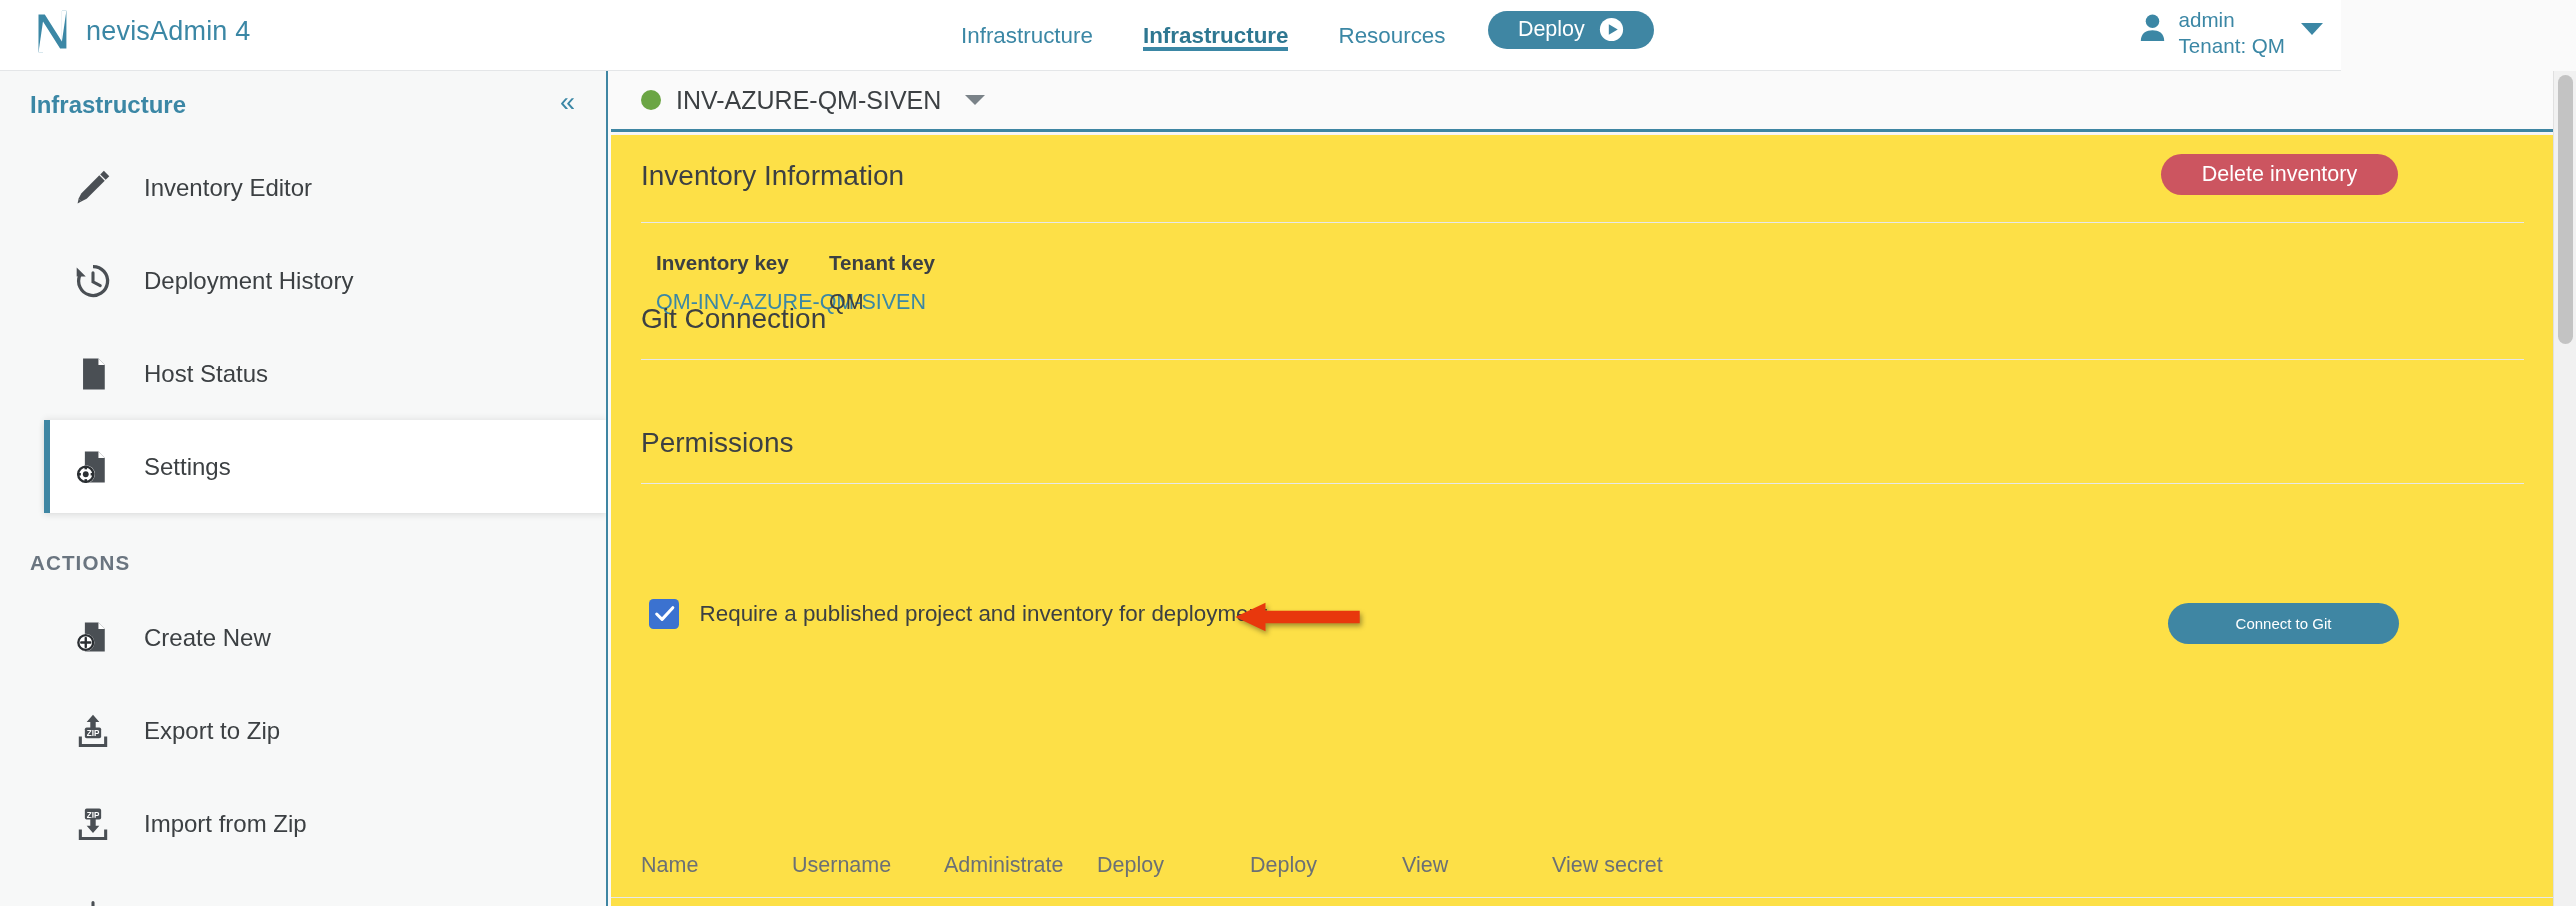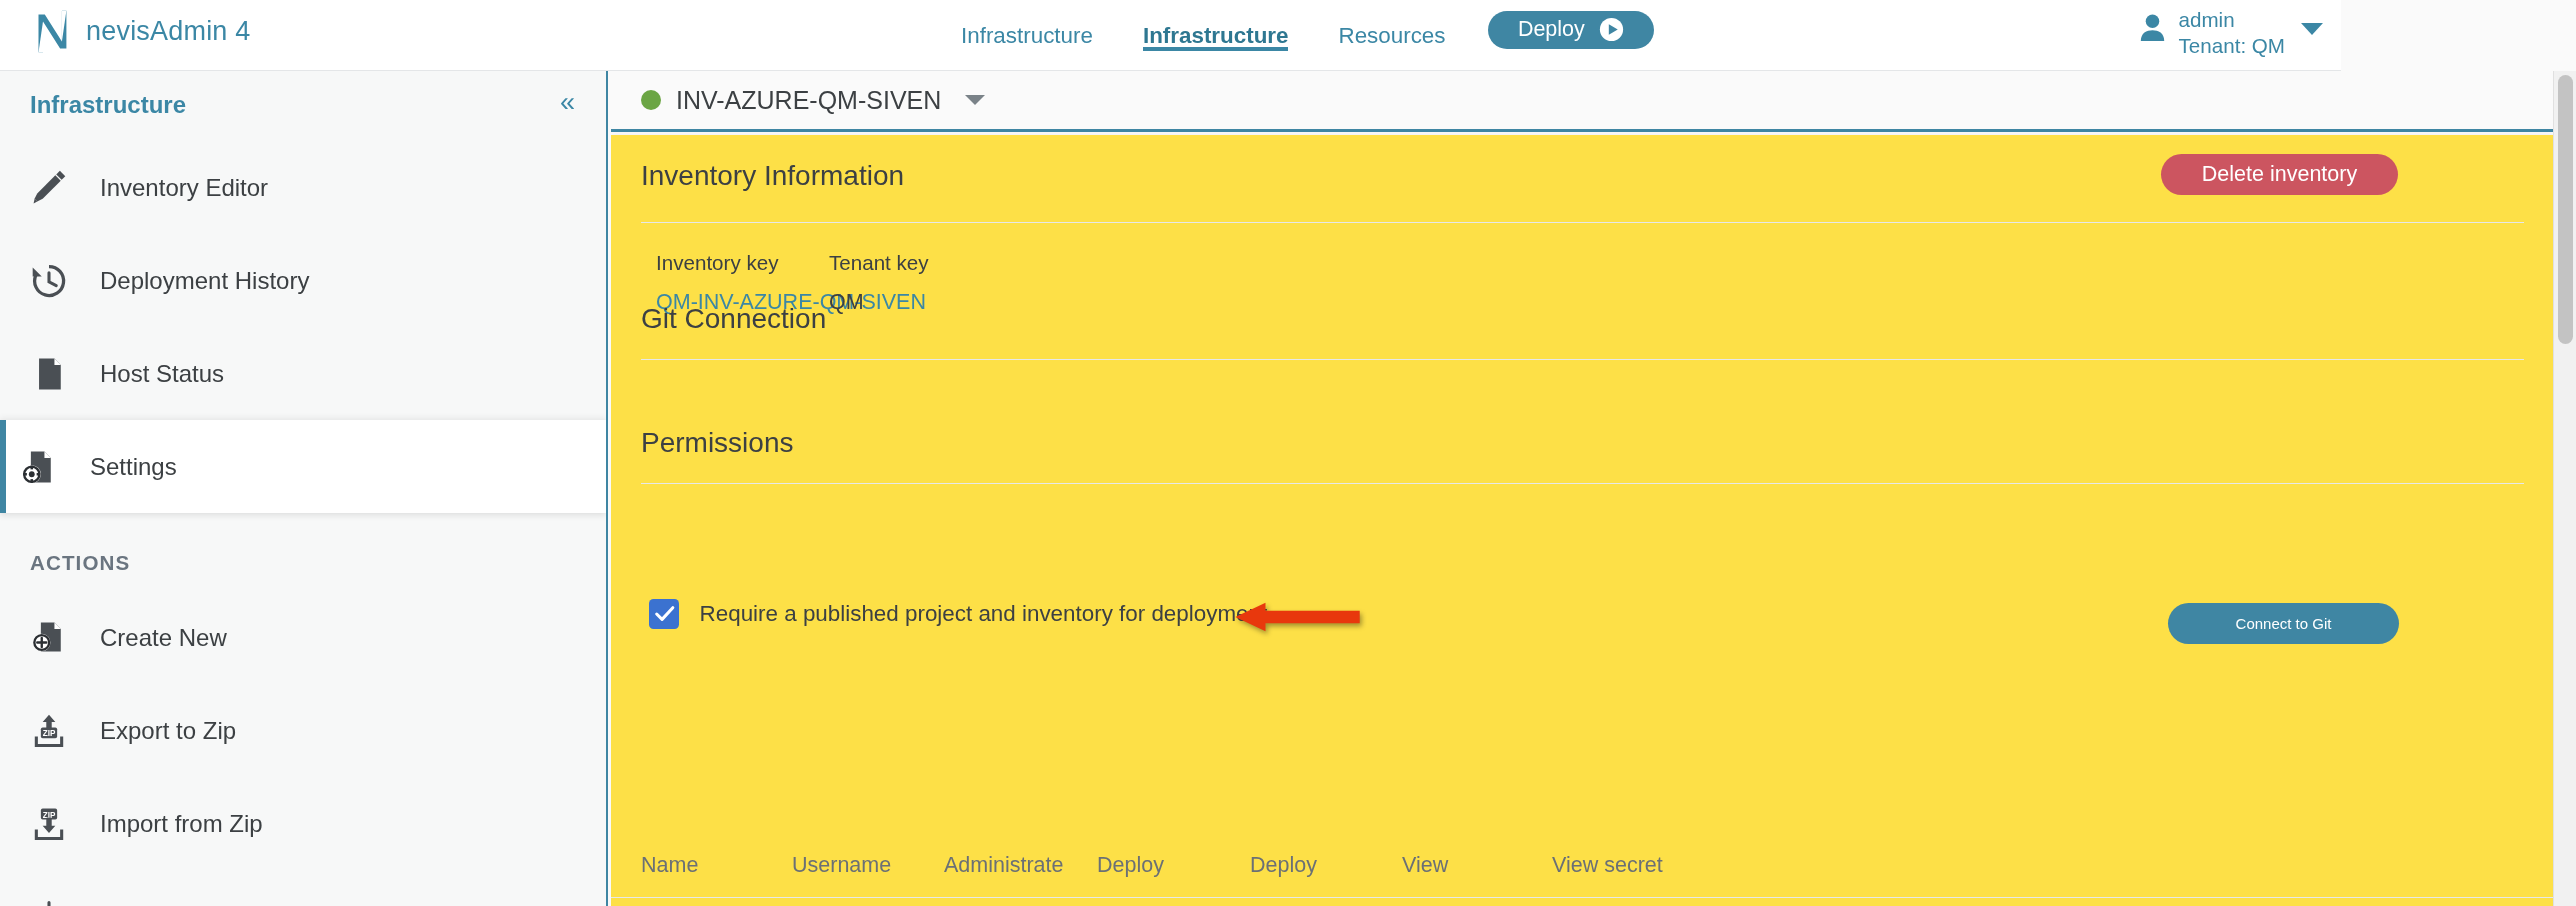--- a/index.html
+++ b/index.html
@@ -85,28 +85,28 @@
     position: absolute; left: 30px; top: 20px;
     font-size: 24px; font-weight: bold; color: #3b87a5;
   }
   #collapse-btn {
     position: absolute; right: 31px; top: 18px;
     font-size: 27px; color: #3b87a5; cursor: pointer; line-height: 1;
   }
   .navitem {
     position: relative;
     height: 93px; display: flex; align-items: center;
-    padding-left: 30px; gap: 32px; cursor: pointer;
+    padding-left: 30px; gap: 32px; cursor: pointer; margin-left: 44px;
   }
   .navitem .ico { width: 38px; height: 38px; flex: none; display: block; }
   .navitem .lbl { font-size: 24px; color: #3c4043; }
   .navitem.selected {
     background: #ffffff;
     border-left: 6.3px solid #3f86a3;
-    padding-left: 14px;
+    padding-left: 24px;
     box-shadow: 0 2.7px 6.3px rgba(0,0,0,.10), 0 -2.7px 6.3px rgba(0,0,0,.06);
     z-index: 2;
   }
   #actions-label {
     font-size: 20.6px; font-weight: bold; color: #6a7580;
     letter-spacing: 1.1px;
     padding: 38px 0 16px 30px;
   }
 
   
@@ -160,21 +160,21 @@
   #connect-btn {
     position: absolute; left: 1557px; top: 468px;
     width: 231px; height: 41px;
     background: #3f86a3; border-radius: 20.6px;
     color: #fff; font-size: 15px;
     display: flex; align-items: center; justify-content: center;
     cursor: pointer;
   }
 
   .kv-label {
-    position: absolute; font-size: 20.6px; font-weight: normal; color: #3c4043;
+    position: absolute; font-size: 20.6px; font-weight: bold; color: #3c4043;
   }
   .kv-value { position: absolute; font-size: 21.5px; color: #3c4043; }
   .kv-value.link { color: #3b87a5; cursor: pointer; }
 
   #chkrow { position: absolute; left: 38px; top: 464px;
             display: flex; align-items: center; gap: 20.6px; }
   #chkbox {
     width: 30px; height: 30px; border-radius: 4.5px;
     background: #3b72d0; flex: none; position: relative; cursor: pointer;
   }

